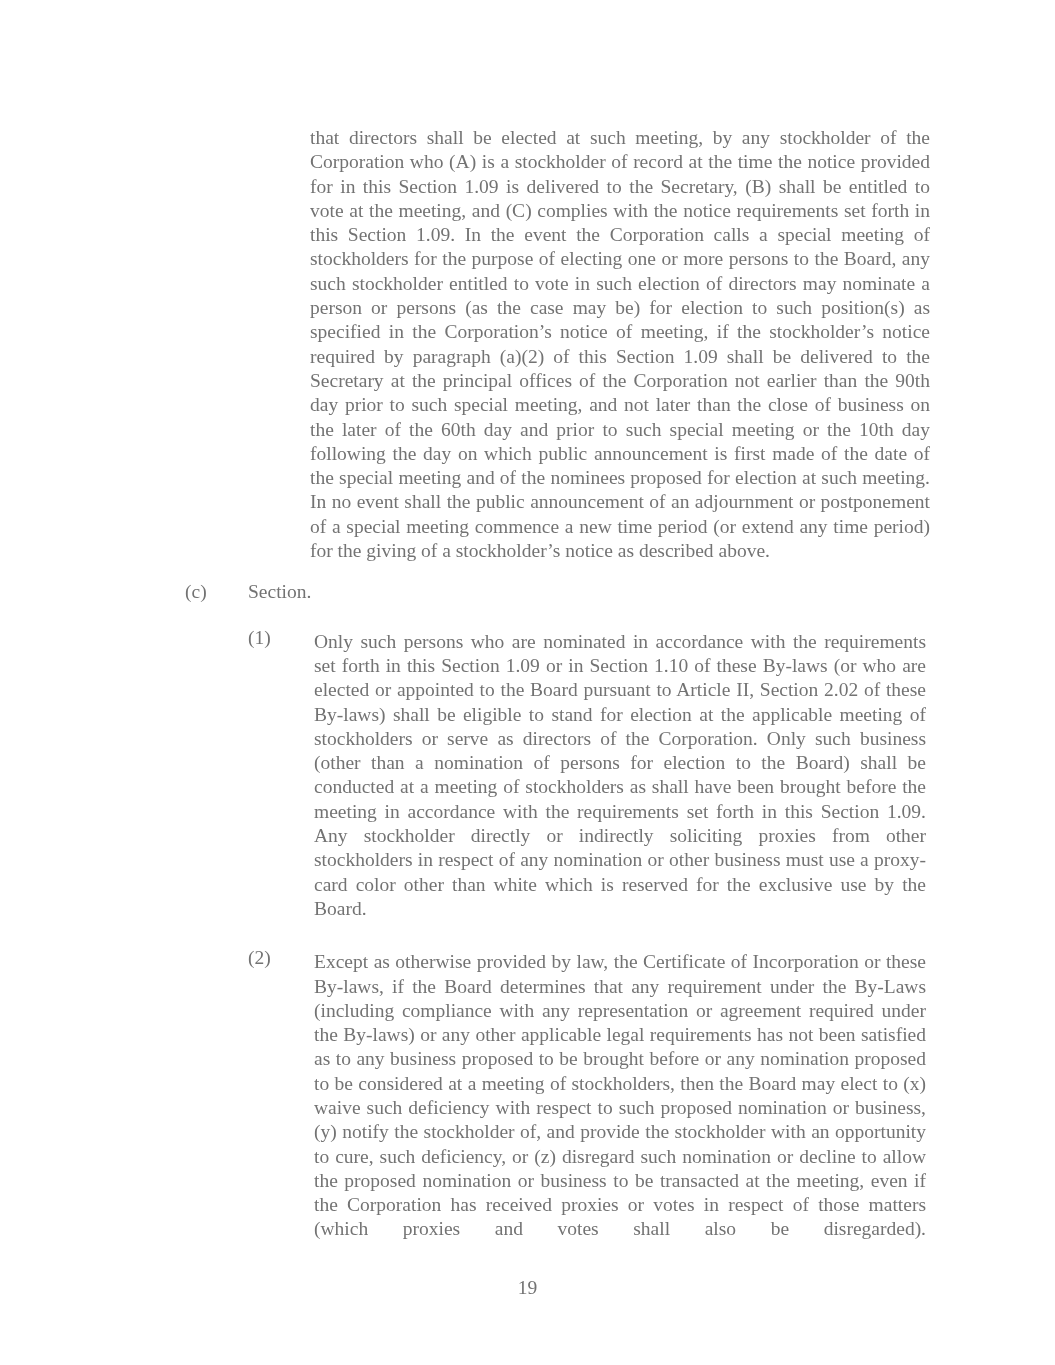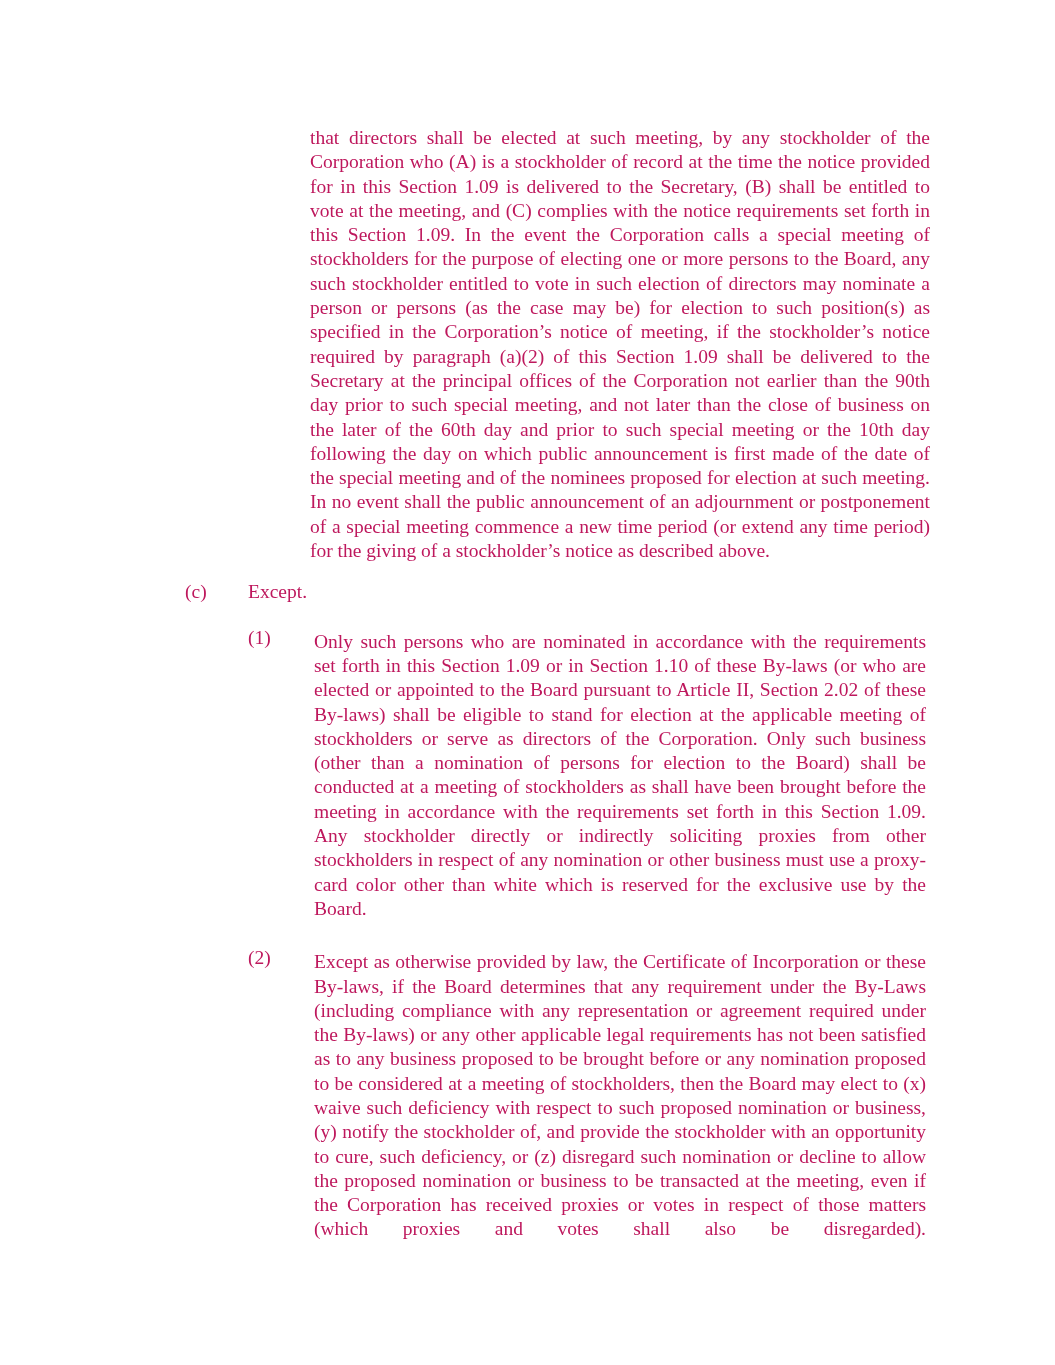--- a/index.html
+++ b/index.html
@@ -5,21 +5,21 @@
   html, body {
     margin: 0;
     padding: 0;
     background: #ffffff;
   }
   .page {
     position: relative;
     width: 1055px;
     height: 1365px;
     background: #ffffff;
-    color: #be185d;
+    color: #737373;
     font-family: "Liberation Serif", "DejaVu Serif", serif;
     font-size: 19.5px;
     line-height: 24.3px;
     overflow: hidden;
   }
   .text-block {
     position: absolute;
     left: 185px;
     top: 126px;
     width: 745px; 
@@ -64,28 +64,29 @@
 </head>
 <body>
 
 <div class="page">
   <div class="text-block">
 
     <p class="intro">that directors shall be elected at such meeting, by any stockholder of the Corporation who (A) is a stockholder of record at the time the notice provided for in this Section 1.09 is delivered to the Secretary, (B) shall be entitled to vote at the meeting, and (C) complies with the notice requirements set forth in this Section 1.09. In the event the Corporation calls a special meeting of stockholders for the purpose of electing one or more persons to the Board, any such stockholder entitled to vote in such election of directors may nominate a person or persons (as the case may be) for election to such position(s) as specified in the Corporation’s notice of meeting, if the stockholder’s notice required by paragraph (a)(2) of this Section 1.09 shall be delivered to the Secretary at the principal offices of the Corporation not earlier than the 90th day prior to such special meeting, and not later than the close of business on the later of the 60th day and prior to such special meeting or the 10th day following the day on which public announcement is first made of the date of the special meeting and of the nominees proposed for election at such meeting. In no event shall the public announcement of an adjournment or postponement of a special meeting commence a new time period (or extend any time period) for the giving of a stockholder’s notice as described above.</p>
 
     <div class="section-row">
       <span class="section-marker">(c)</span>
-      <span class="section-title">Except.</span>
+      <span class="section-title">Section.</span>
     </div>
 
     <div class="item">
       <span class="item-marker">(1)</span>
       <p class="item-body">Only such persons who are nominated in accordance with the requirements set forth in this Section 1.09 or in Section 1.10 of these By-laws (or who are elected or appointed to the Board pursuant to Article II, Section 2.02 of these By-laws) shall be eligible to stand for election at the applicable meeting of stockholders or serve as directors of the Corporation.  Only such business (other than a nomination of persons for election to the Board) shall be conducted at a meeting of stockholders as shall have been brought before the meeting in accordance with the requirements set forth in this Section 1.09. Any stockholder directly or indirectly soliciting proxies from other stockholders in respect of any nomination or other business must use a proxy-card color other than white which is reserved for the exclusive use by the Board.</p>
     </div>
 
     <div class="item">
       <span class="item-marker">(2)</span>
       <p class="item-body justify-last">Except as otherwise provided by law, the Certificate of Incorporation or these By-laws, if the Board determines that any requirement under the By-Laws (including compliance with any representation or agreement required under the By-laws) or any other applicable legal requirements has not been satisfied as to any business proposed to be brought before or any nomination proposed to be considered at a meeting of stockholders, then the Board may elect to (x) waive such deficiency with respect to such proposed nomination or business, (y) notify the stockholder of, and provide the stockholder with an opportunity to cure, such deficiency, or (z) disregard such nomination or decline to allow the proposed nomination or business to be transacted at the meeting, even if the Corporation has received proxies or votes in respect of those matters (which proxies and votes shall also be disregarded).</p>
     </div>
 
   </div>
 
+  <div class="page-number">19</div>
 </div>
 
 </body></html>

